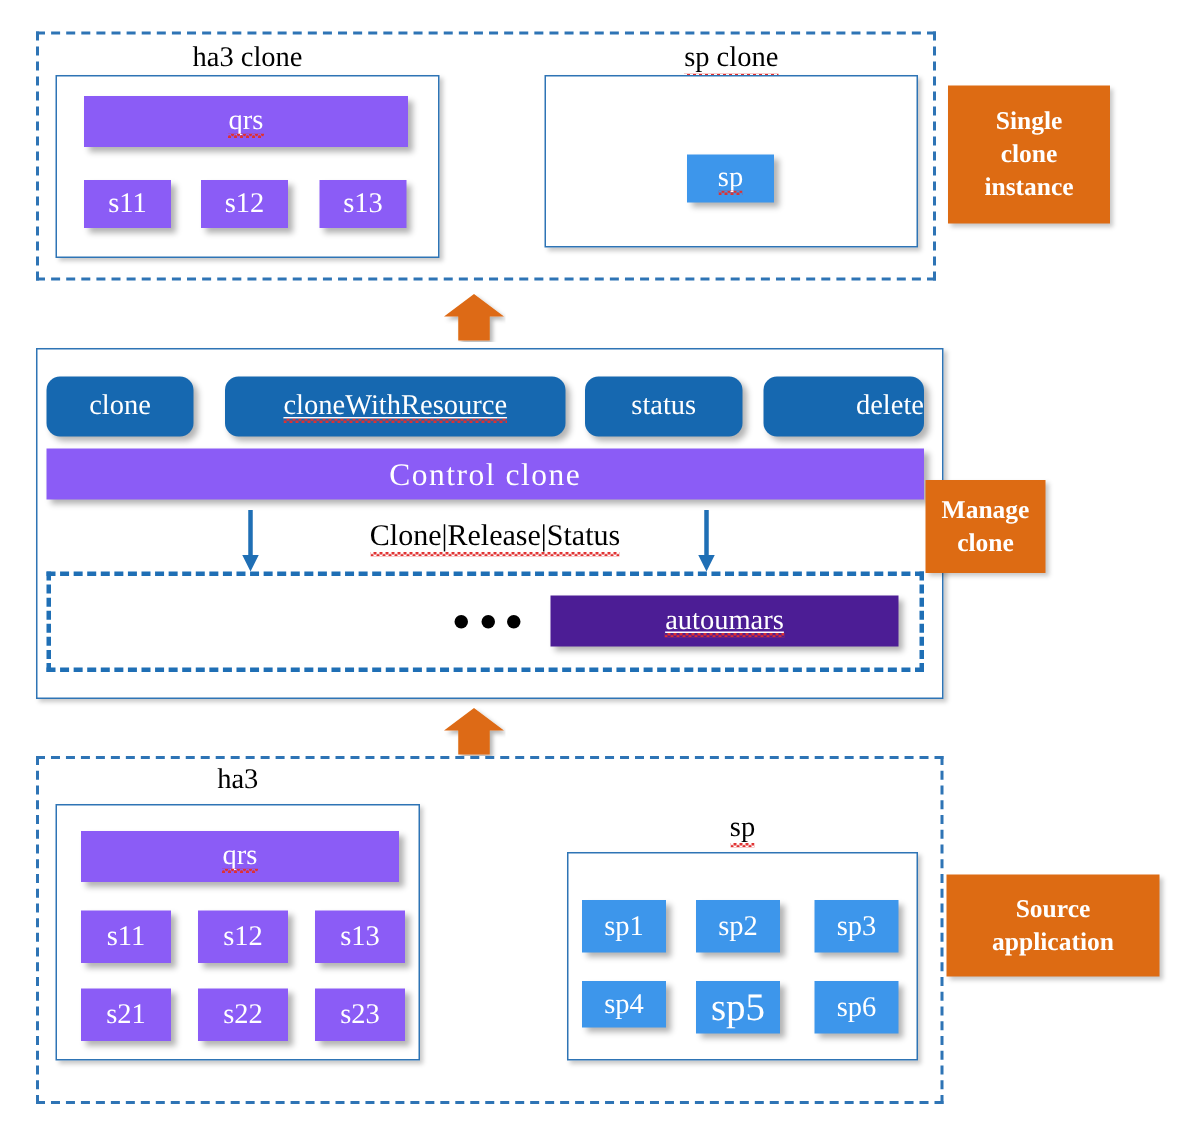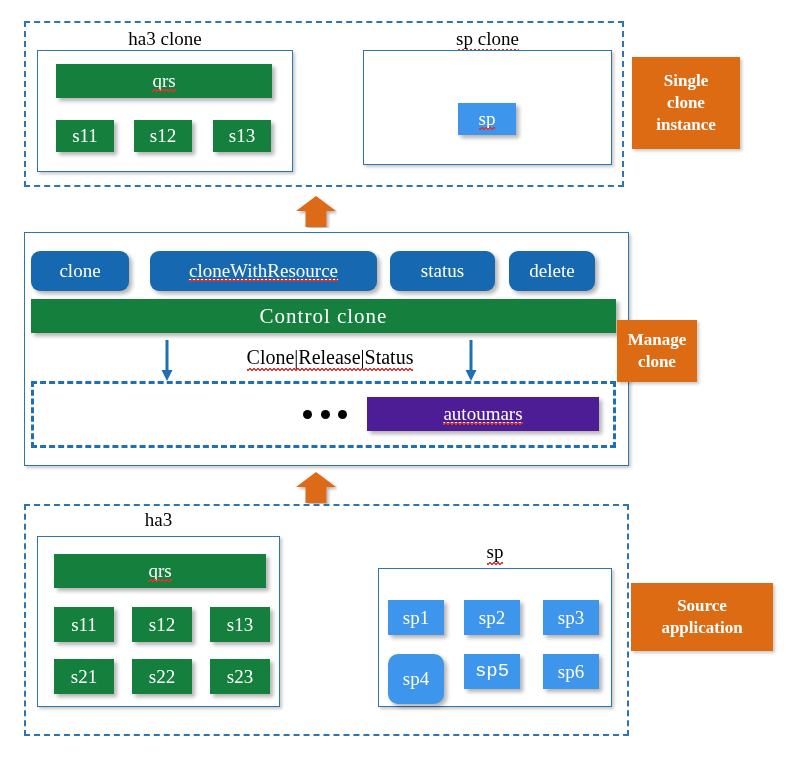--- a/index.html
+++ b/index.html
@@ -48,21 +48,21 @@
   
   .blk {
     display: flex;
     align-items: center;
     justify-content: center;
     color: #ffffff;
     text-align: center;
     box-shadow: 3px 3px 4px rgba(0,0,0,0.30);
     line-height: 1.05;
   }
-  .blk-cyan  { background: #15803d; text-align: right; }
+  .blk-cyan  { background: #8b5cf6; text-align: right; }
   .blk-blue  { background: #3d96eb; }
   .blk-darkblue {
     background: #1668b0;
     border-radius: 9px;
   }
   .blk-orange-box { background: #f0a070; }
   .blk-purple-box { background: #4c1d95; }
 
   
   .squig {
@@ -195,21 +195,21 @@
 
   <div class="abs blk blk-darkblue" style="left:31px; top:251px; width:98px; height:40px; font-size:19px;">
     <span>clone</span>
   </div>
   <div class="abs blk blk-darkblue" style="left:150px; top:251px; width:227px; height:40px; font-size:19px;">
     <span class="squig underline-solid">cloneWithResource</span>
   </div>
   <div class="abs blk blk-darkblue" style="left:390px; top:251px; width:105px; height:40px; font-size:19px;">
     <span>status</span>
   </div>
-  <div class="abs blk blk-darkblue" style="left:509px; top:251px; width:86px; height:40px; font-size:19px;">
+  <div class="abs blk blk-darkblue" style="left:509px; top:251px; width:107px; height:40px; font-size:19px;justify-content:flex-end;">
     <span>delete</span>
   </div>
 
   <div class="abs blk blk-cyan" style="left:31px; top:299px; width:585px; height:34px; font-size:21px;">
     <span class="cyanbar-label">Control clone</span>
   </div>
 
   <div class="abs caption" style="left:195px; top:346px; width:270px; font-size:20px;">
     <span class="squig">Clone|Release|Status</span>
   </div>
@@ -297,24 +297,24 @@
   <div class="abs blk blk-blue" style="left:388px; top:600px; width:56px; height:35px; font-size:19px;">
     <span>sp1</span>
   </div>
   <div class="abs blk blk-blue" style="left:464px; top:600px; width:56px; height:35px; font-size:19px;">
     <span>sp2</span>
   </div>
   <div class="abs blk blk-blue" style="left:543px; top:600px; width:56px; height:35px; font-size:19px;text-align:right;">
     <span>sp3</span>
   </div>
 
-  <div class="abs blk blk-blue" style="left:388px; top:654px; width:56px; height:50px; font-size:19px;border-radius:10px;">
+  <div class="abs blk blk-blue" style="left:388px; top:654px; width:56px; height:31px; font-size:19px;">
     <span>sp4</span>
   </div>
-  <div class="abs blk blk-blue" style="left:464px; top:654px; width:56px; height:35px; font-size:19px;font-family:Liberation Mono, monospace;">
+  <div class="abs blk blk-blue" style="left:464px; top:654px; width:56px; height:35px; font-size:26px;">
     <span>sp5</span>
   </div>
   <div class="abs blk blk-blue" style="left:543px; top:654px; width:56px; height:35px; font-size:19px;">
     <span>sp6</span>
   </div>
 
   <div class="abs side-label" style="left:631px; top:583px; width:142px; height:68px; font-size:17px;">
     <span>Source</span>
     <span>application</span>
   </div>

